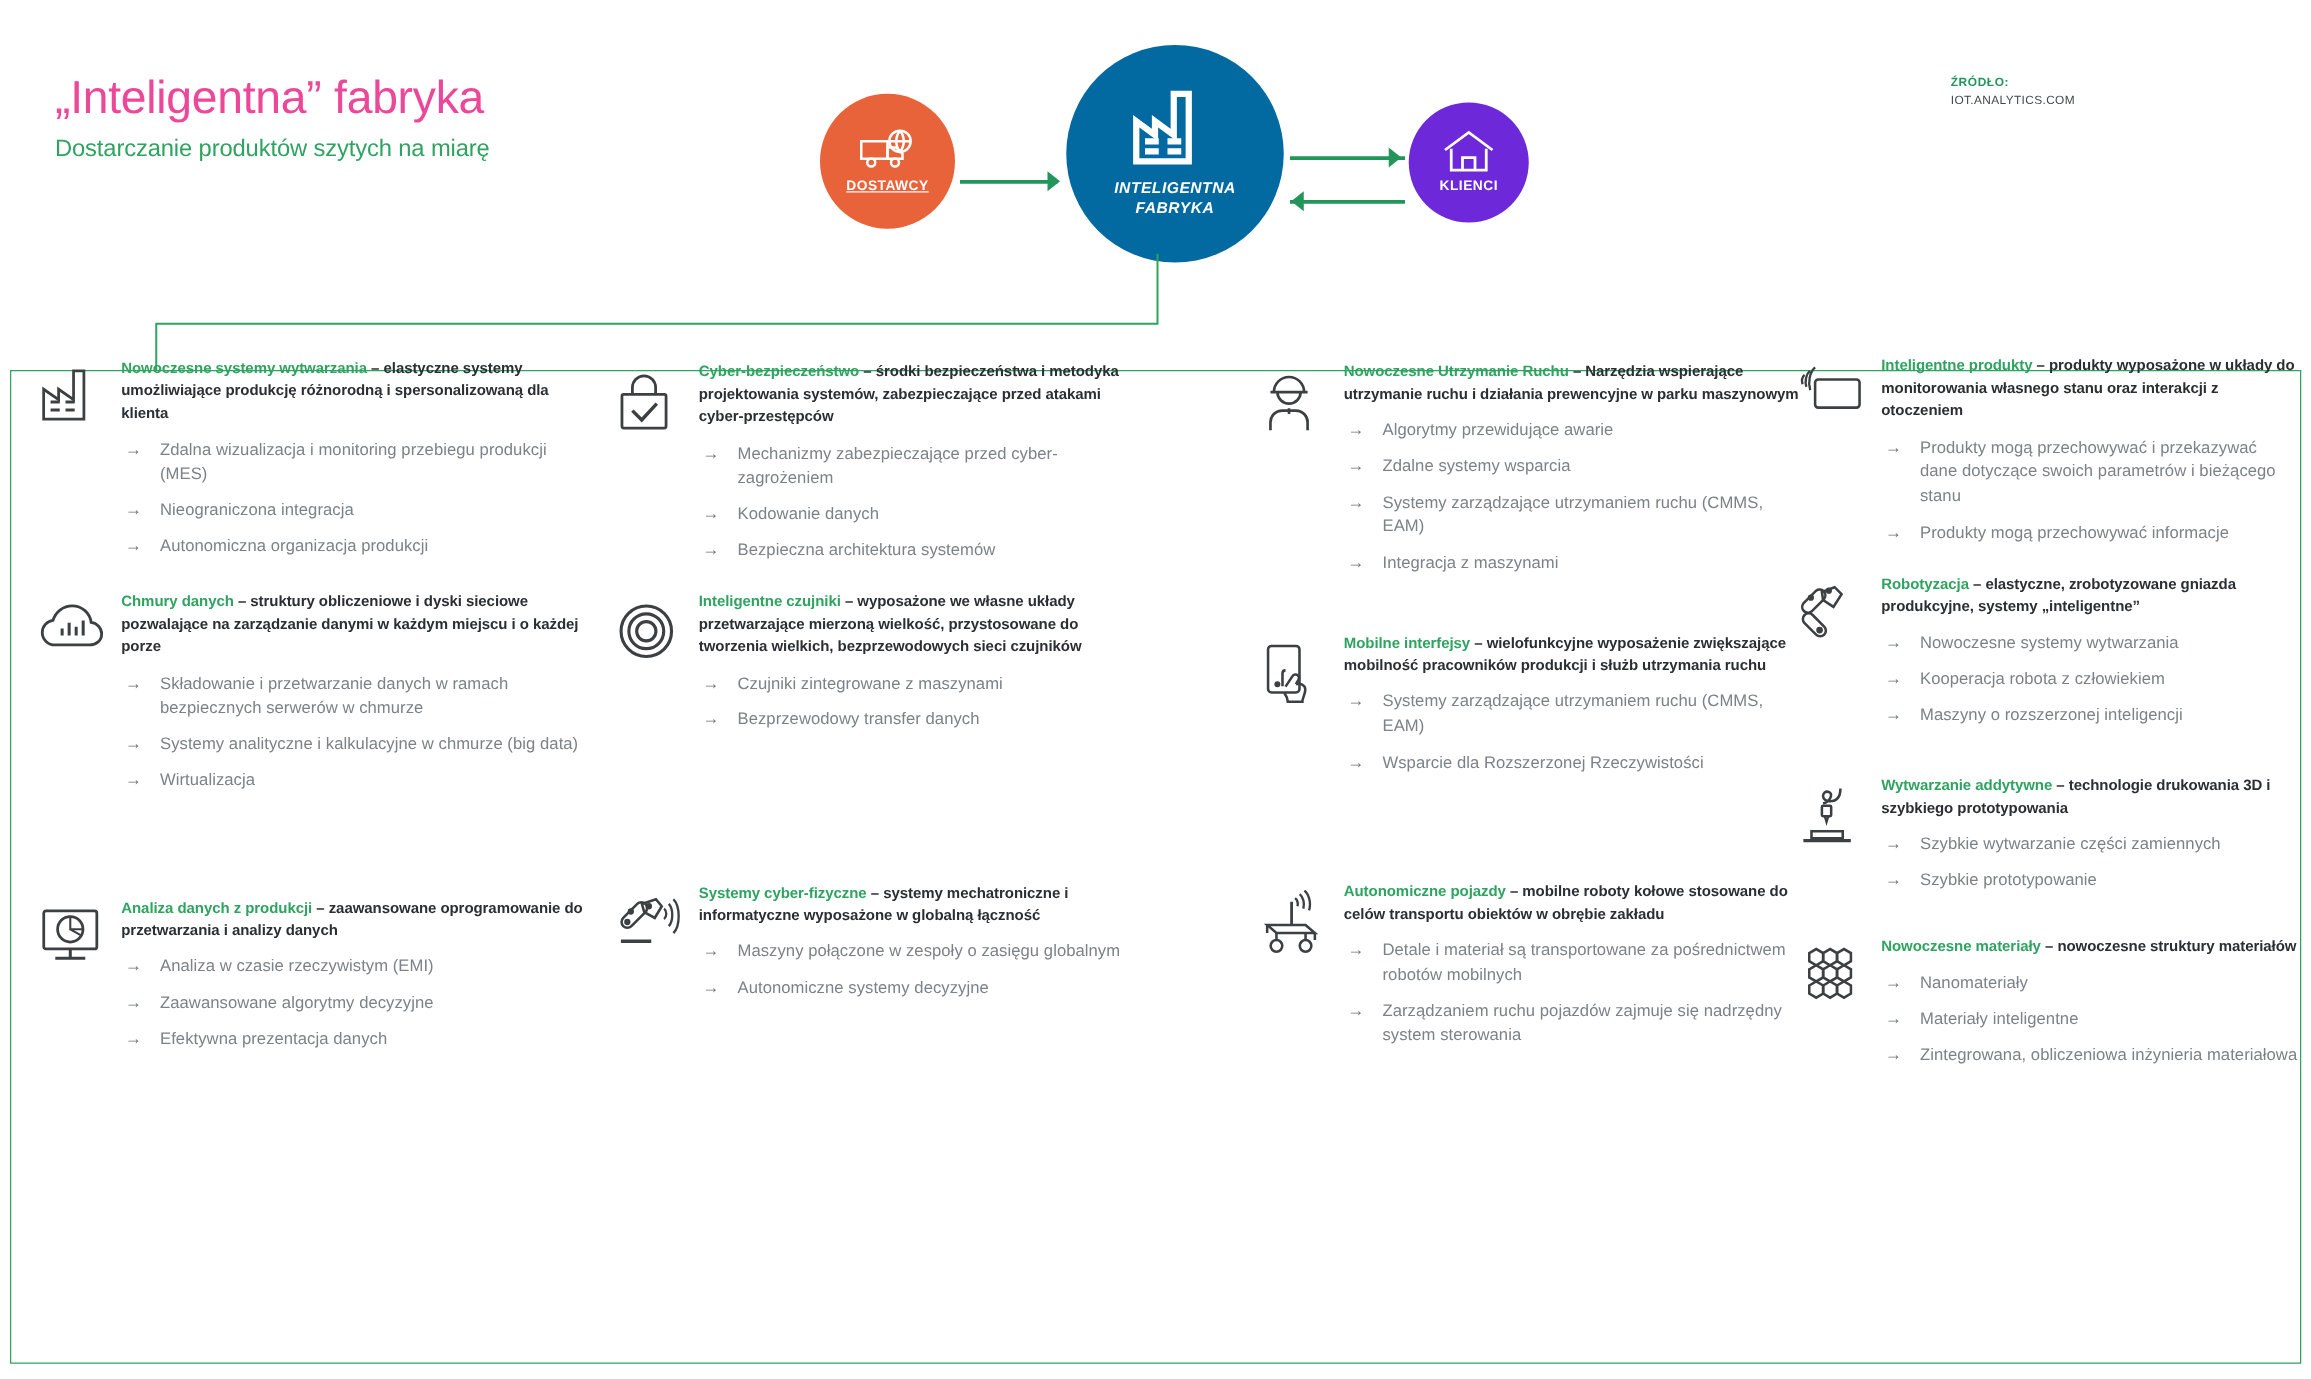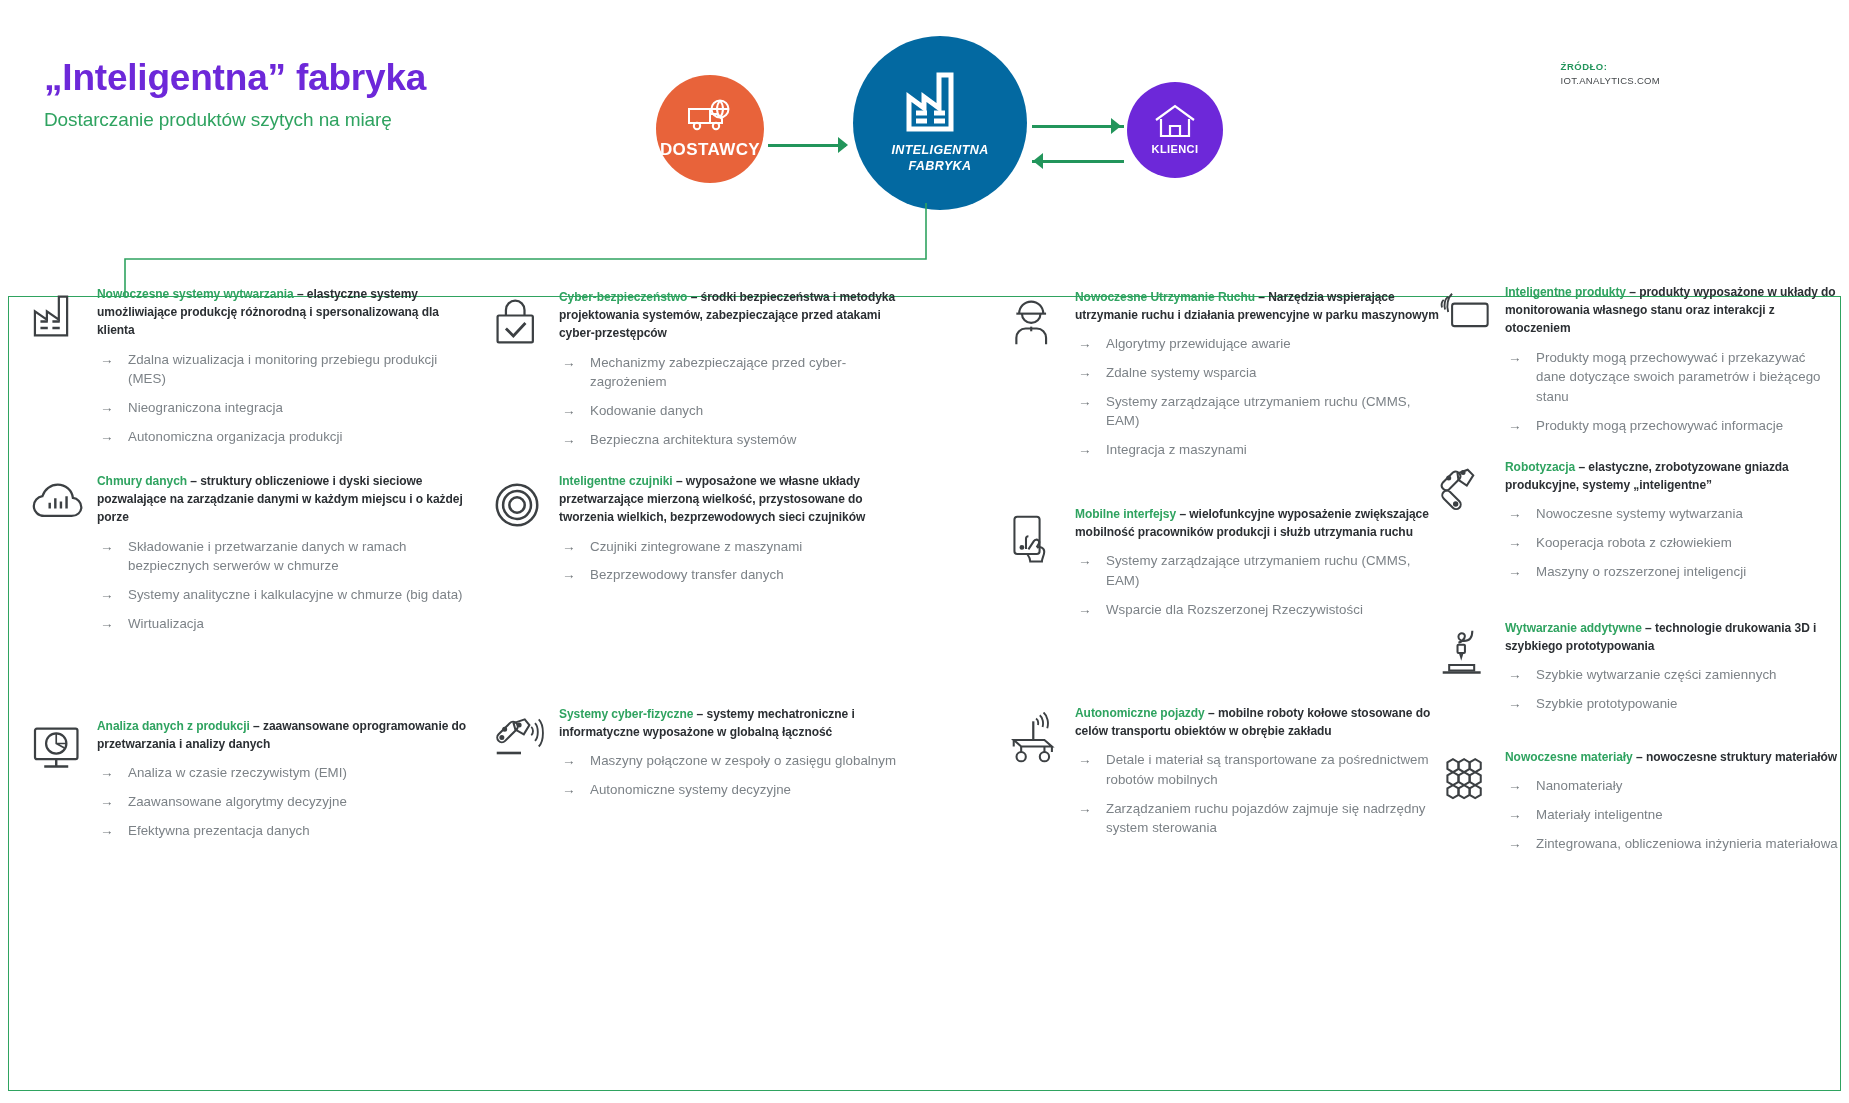--- a/index.html
+++ b/index.html
@@ -4,30 +4,30 @@
 <style>
   html,body{margin:0;padding:0;}
   body{
     width:1849px;height:1103px;background:#ffffff;
     font-family:"Liberation Sans", sans-serif;
     color:#3c4043;overflow:hidden;position:relative;
   }
   
   #header{position:absolute;left:0;top:0;width:1849px;height:300px;}
   #title-block{position:absolute;left:44px;top:57px;}
-  #main-title{font-size:37px;font-weight:700;color:#6d28d9;letter-spacing:-0.2px;line-height:1.15;}
+  #main-title{font-size:37px;font-weight:400;color:#ec4899;letter-spacing:-0.2px;line-height:1.15;}
   #sub-title{font-size:19px;font-weight:400;color:#2fa360;letter-spacing:-0.1px;margin-top:9px;line-height:1.15;}
 
   
   #flow{position:absolute;left:640px;top:25px;width:600px;height:190px;}
   .node{position:absolute;border-radius:50%;display:flex;flex-direction:column;
          align-items:center;justify-content:center;box-sizing:border-box;}
   .node-label{color:#ffffff;font-weight:700;text-align:center;line-height:1.25;letter-spacing:0.4px;}
   #node-suppliers{left:16px;top:50px;width:108px;height:108px;background:#e8633a;}
-  #node-suppliers .node-label{font-size:17px;margin-top:5px;}
+  #node-suppliers .node-label{font-size:11px;margin-top:5px;text-decoration:underline;}
   #node-factory{left:213px;top:11px;width:174px;height:174px;background:#0369a1;font-style:italic;}
   #node-factory .node-label{font-size:12.5px;margin-top:8px;}
   #node-clients{left:487px;top:57px;width:96px;height:96px;background:#6d28d9;}
   #node-clients .node-label{font-size:11px;margin-top:4px;}
   .node-icon{display:block;}
 
   .conn{position:absolute;background:#22955b;}
   #conn-left{left:128px;top:119px;width:78px;height:2.5px;}
   #conn-right-top{left:392px;top:100px;width:92px;height:2.5px;}
   #conn-right-bot{left:392px;top:135px;width:92px;height:2.5px;}

